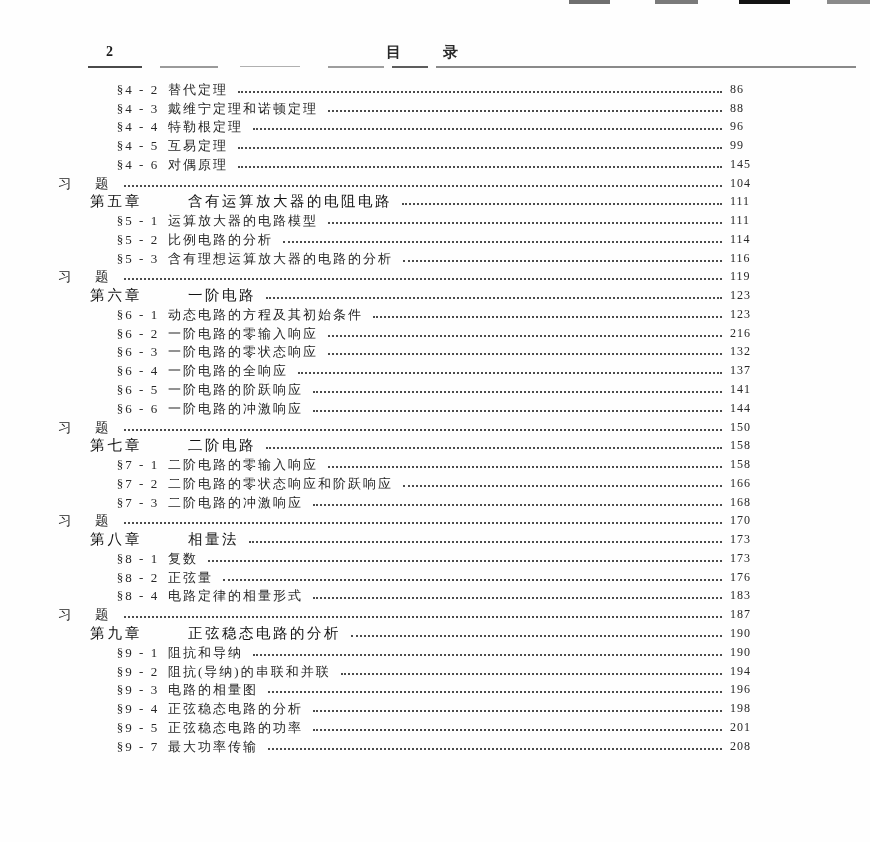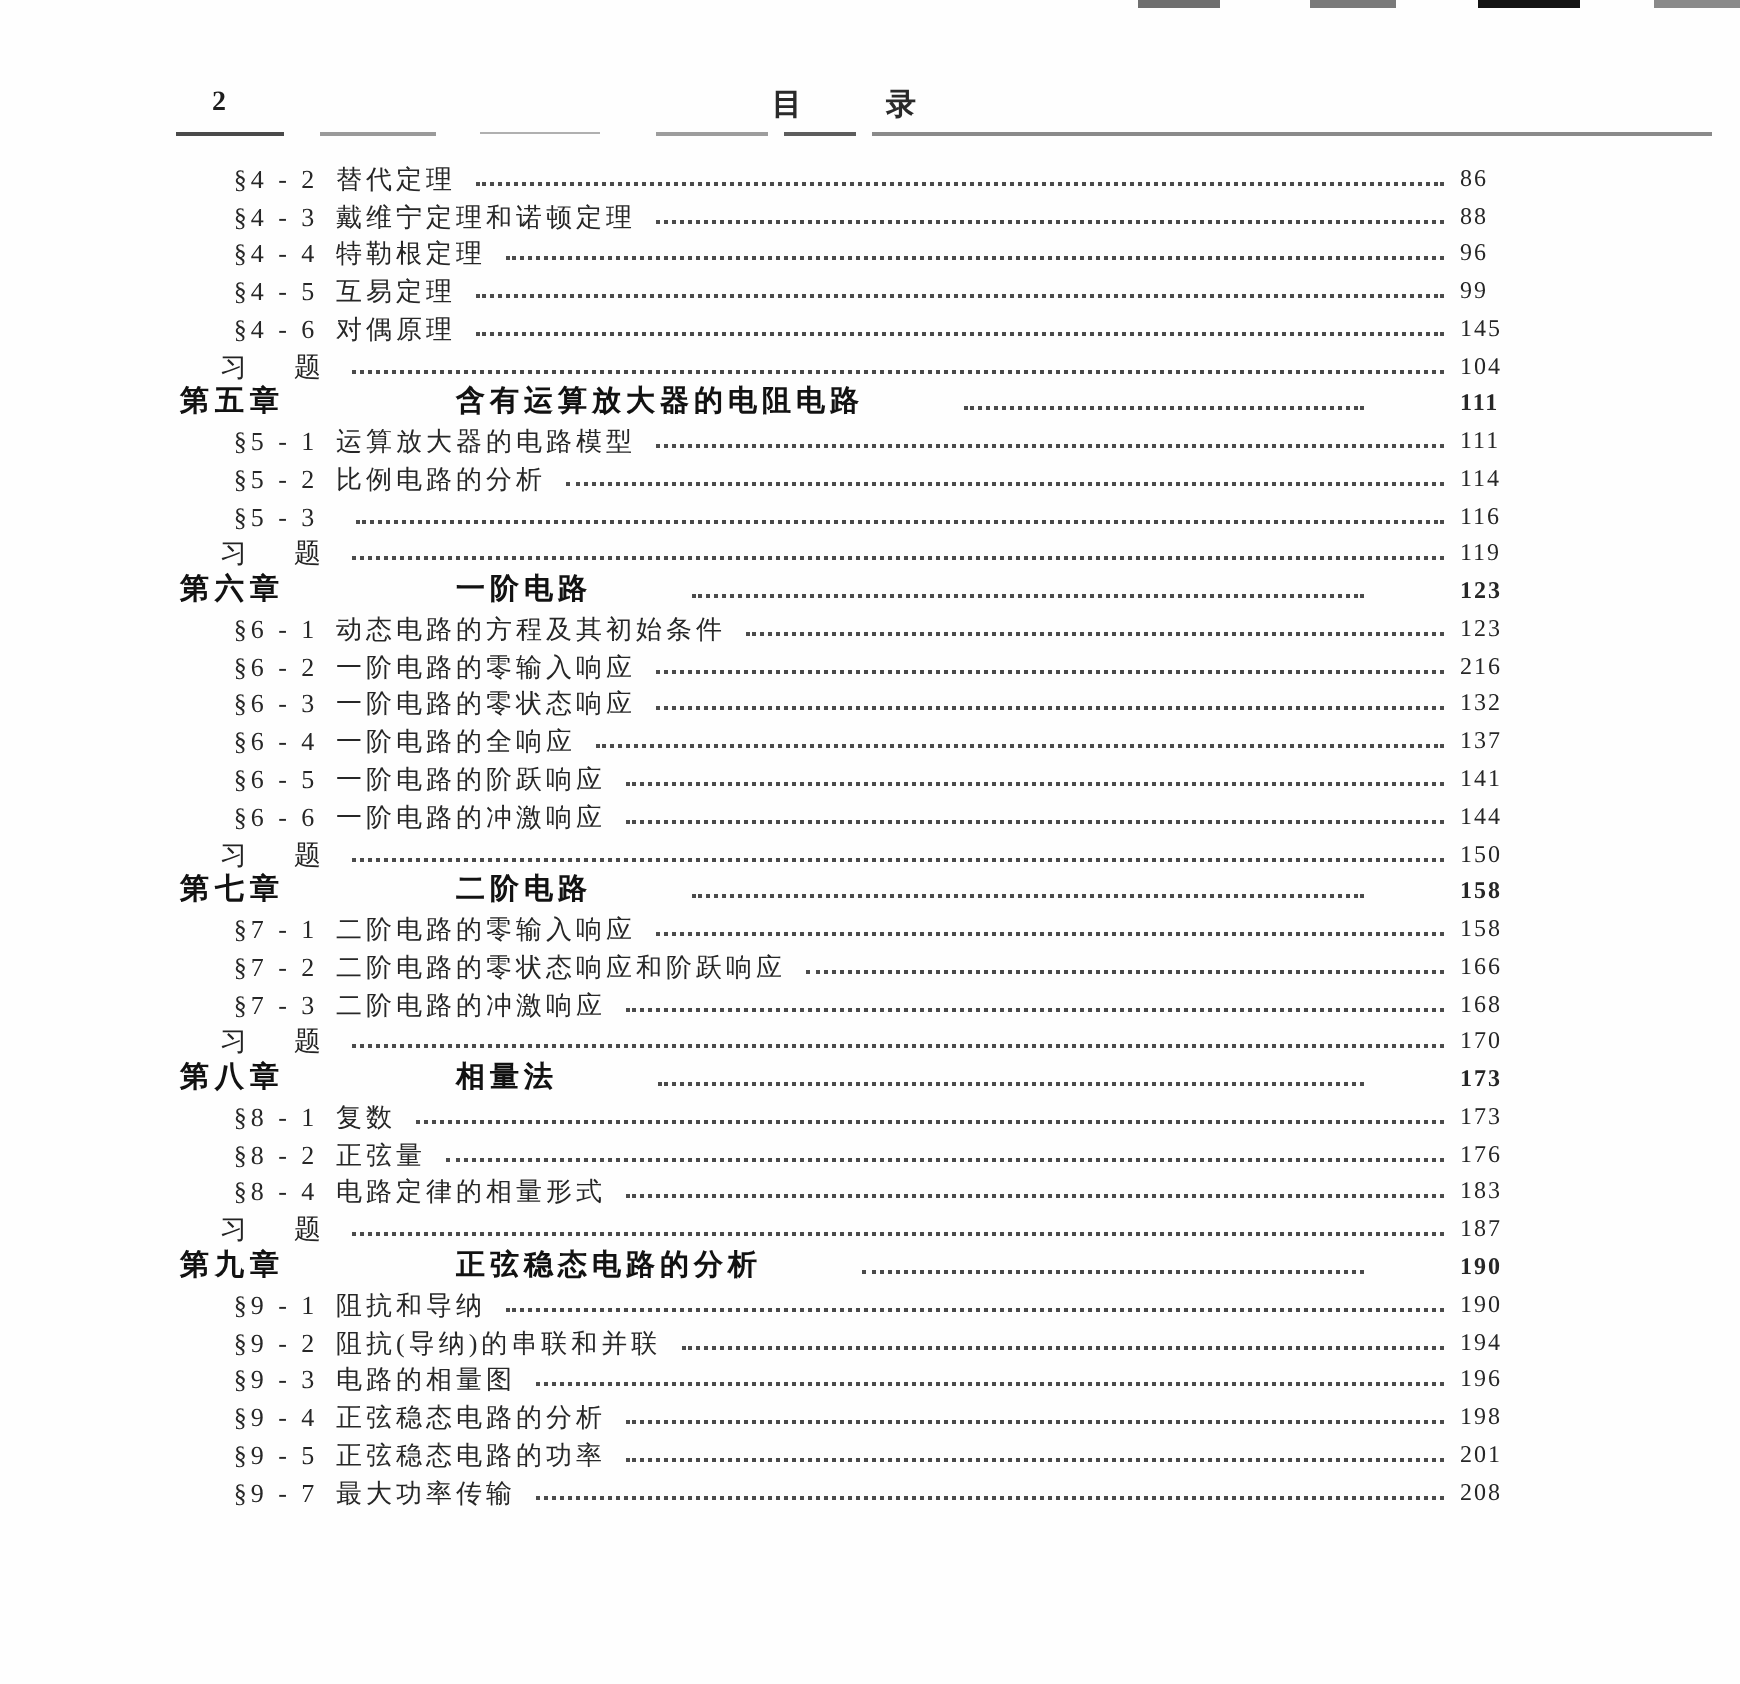--- a/index.html
+++ b/index.html
@@ -57,27 +57,27 @@
     font-size:12px; color:#262626; letter-spacing:1px;
     font-family:"Liberation Serif", serif;
   }
   
   .row.section { font-size:13px; letter-spacing:1px; color:#272727; }
   .row.section .lbl { margin-left:108px; width:60px; letter-spacing:2px;text-align:center; }
   .row.section .ttl { letter-spacing:2px; }
   
   .row.chapter {
     font-family:"Liberation Sans", sans-serif;
-    font-size:14.5px; font-weight:700; color:#121212;gap:40px;
+    font-size:14.5px; font-weight:400; color:#121212;
   }
   .row.chapter .lbl { margin-left:90px; width:98px; letter-spacing:3px; }
   .row.chapter .ttl { letter-spacing:2.5px; }
   
   .row.exercise { font-size:13.5px; color:#232323; }
-  .row.exercise .lbl { margin-left:110px; letter-spacing:5px; }
+  .row.exercise .lbl { margin-left:58px; letter-spacing:5px; }
 </style>
 </head>
 <body>
 
 <div class="page">
 
   <div class="scan-bars">
     <div class="bar1"></div>
     <div class="bar2"></div>
     <div class="bar3"></div>
@@ -146,20 +146,21 @@
     <span class="pg">111</span>
   </div>
       <div class="row section">
     <span class="lbl">§5 - 2</span>
     <span class="ttl">比例电路的分析</span>
     <span class="dots"></span>
     <span class="pg">114</span>
   </div>
       <div class="row section">
     <span class="lbl">§5 - 3</span>
+    <span class="ttl">含有理想运算放大器的电路的分析</span>
     <span class="dots"></span>
     <span class="pg">116</span>
   </div>
       <div class="row exercise">
     <span class="lbl">习　题</span>
 
     <span class="dots"></span>
     <span class="pg">119</span>
   </div>
       <div class="row chapter">

